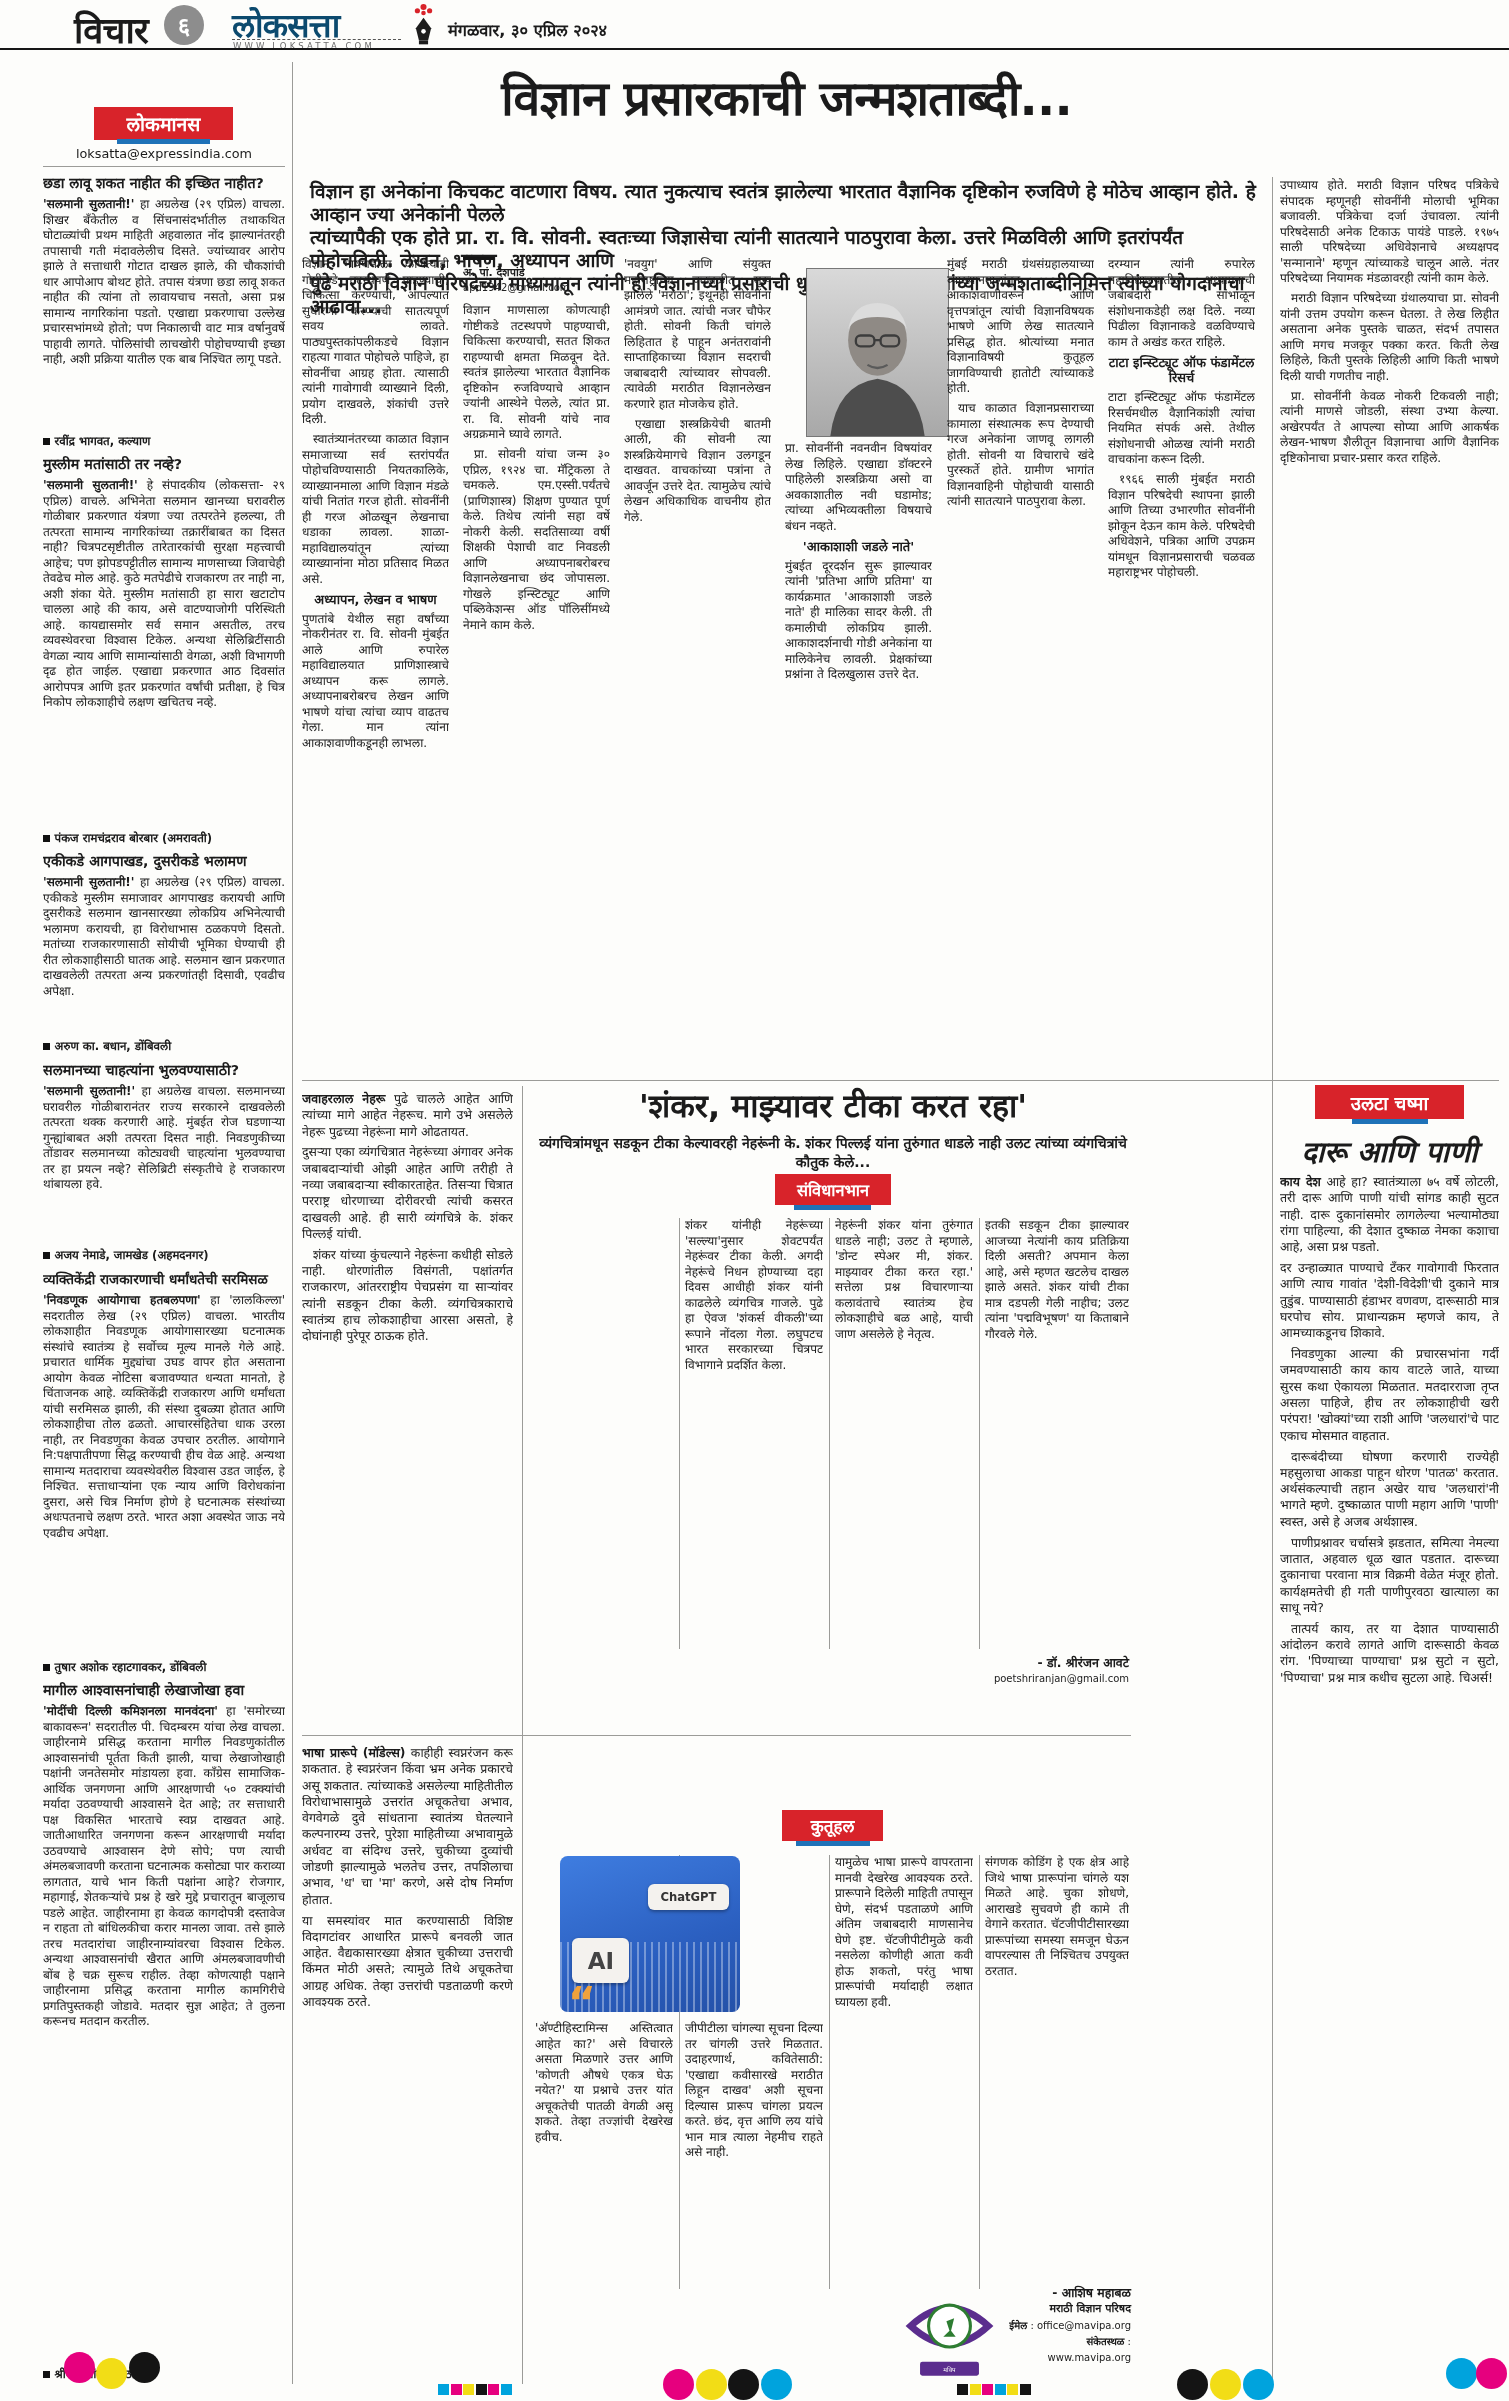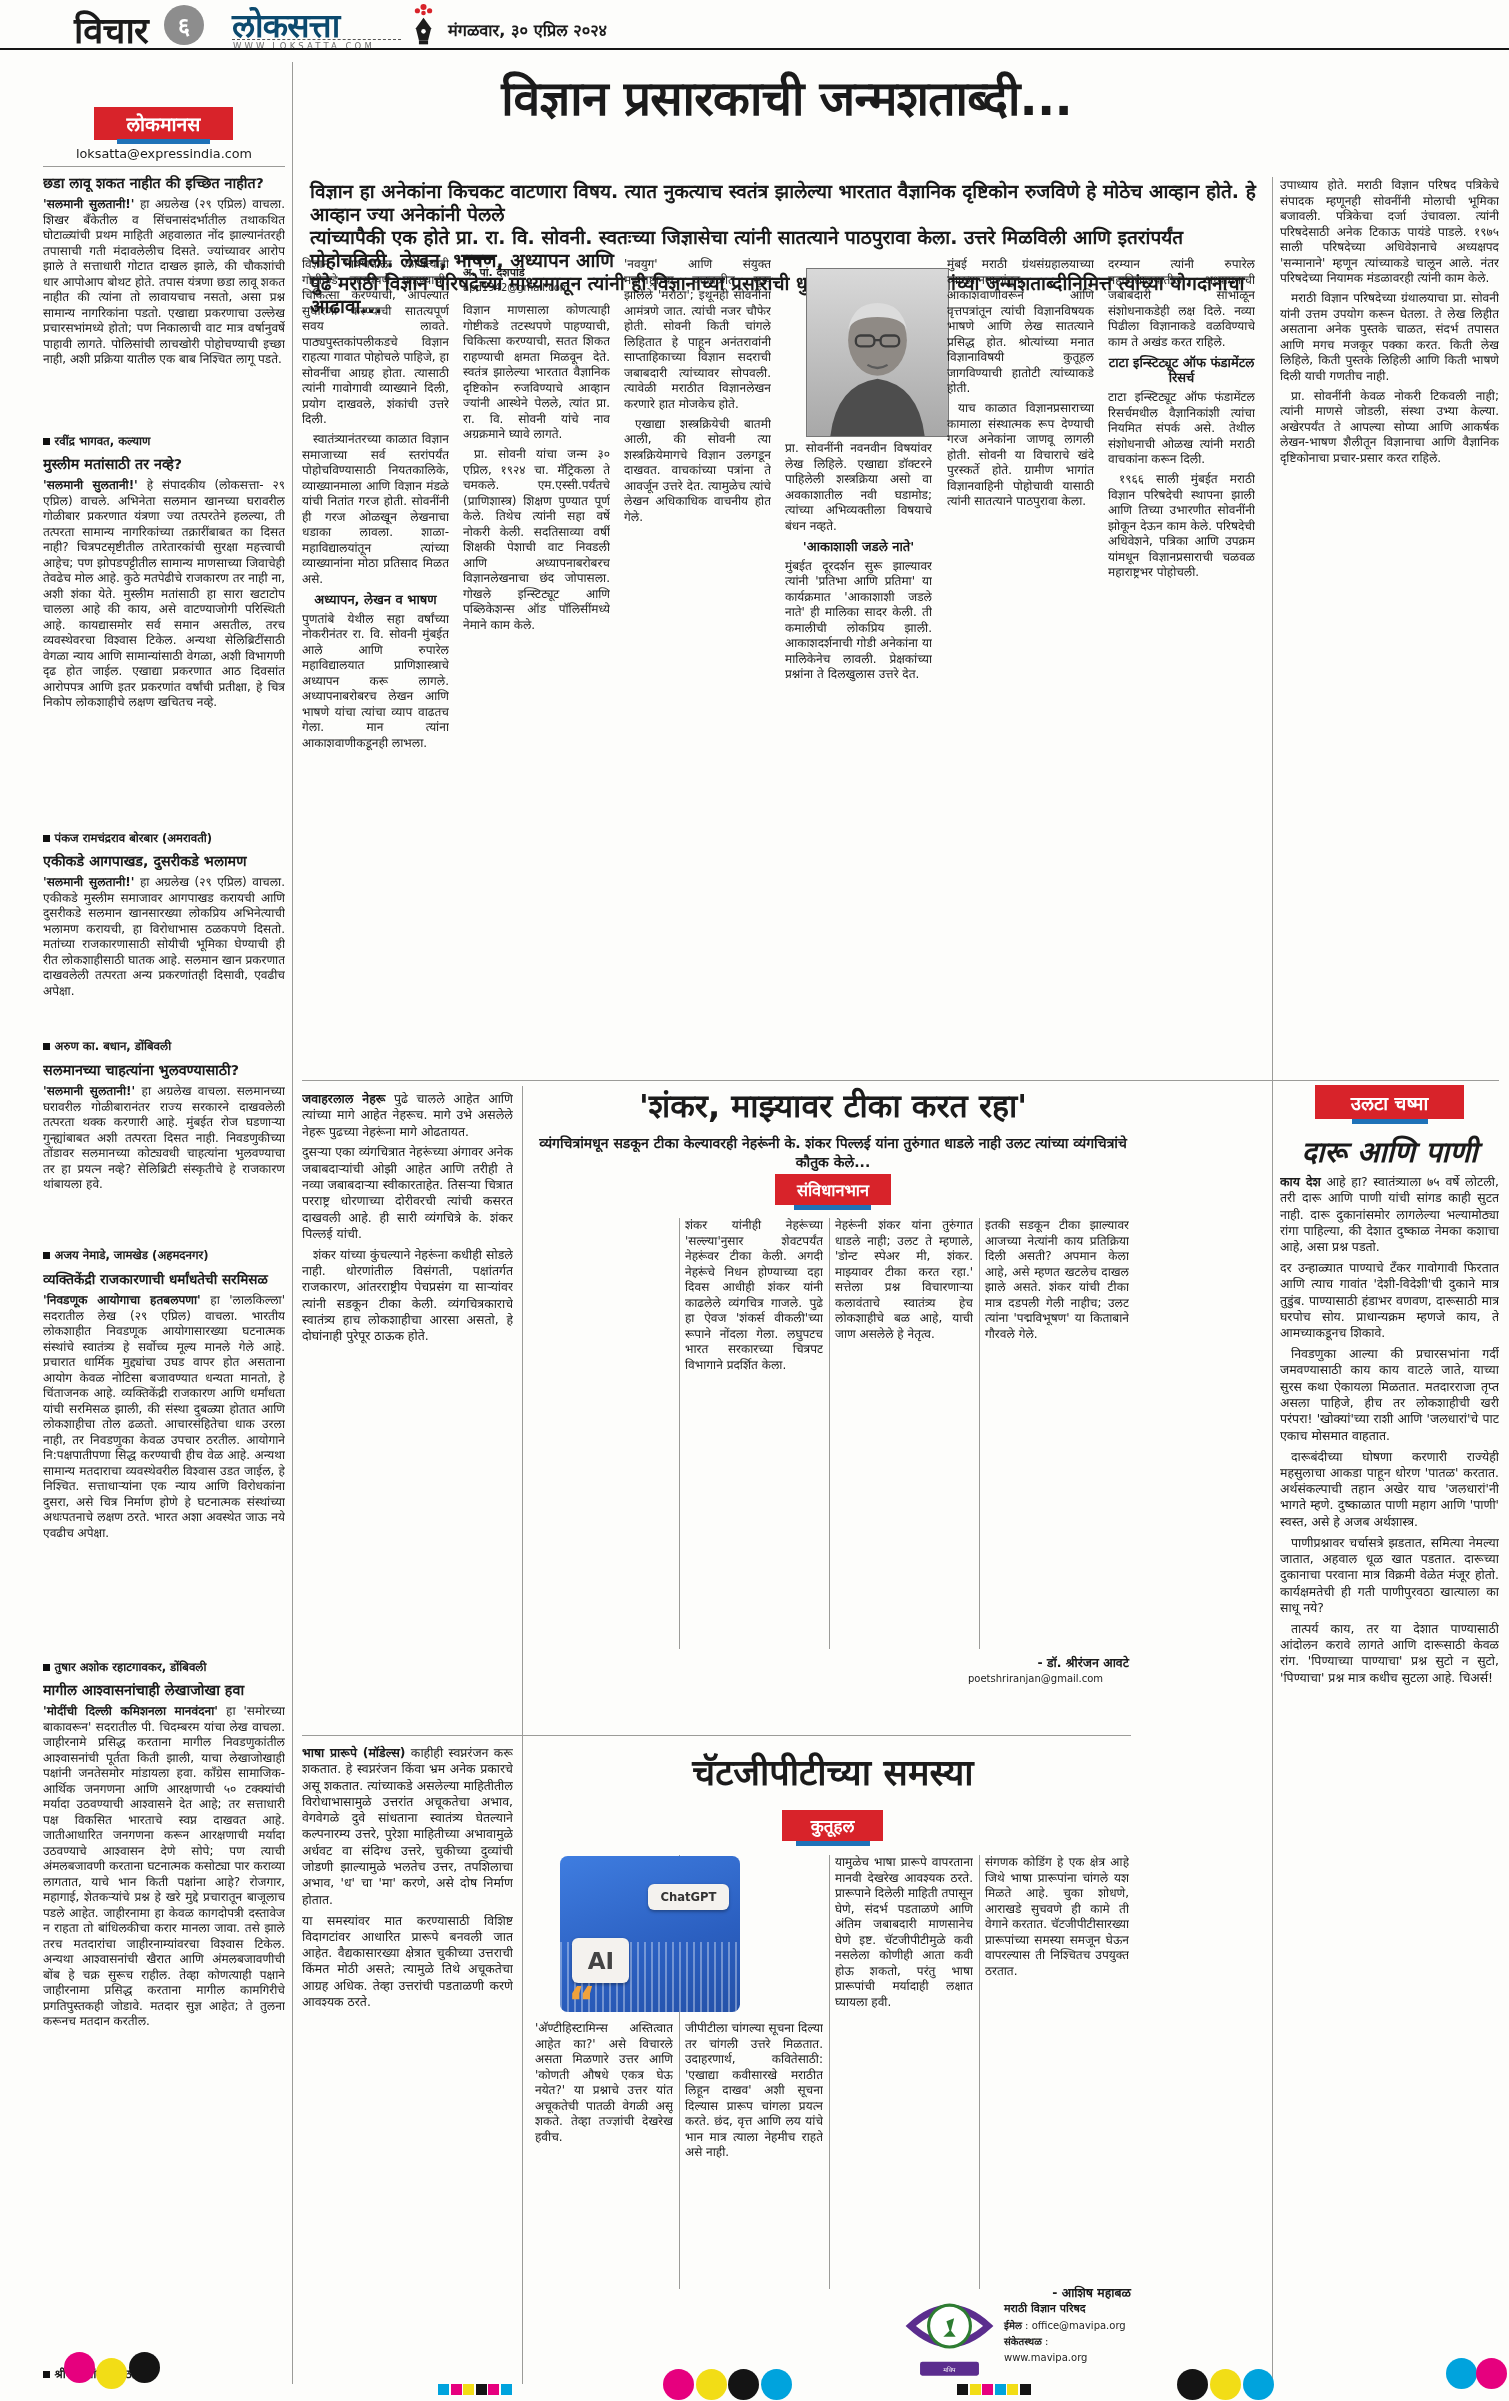--- a/index.html
+++ b/index.html
@@ -37,21 +37,21 @@
   .mainhead{font-size:48px;line-height:54px;font-weight:800;text-align:center;letter-spacing:-0.8px;}
   .lede{font-size:19px;line-height:23px;font-weight:700;text-align:left;}
   .byline-name{font-size:11px;font-weight:800;}
   .byline-mail{font-size:10px;color:#222;}
   .bybar{width:31px;height:3.1px;background:#161616;margin-bottom:4.6px;}
   .h2a{font-size:32px;line-height:37px;font-weight:800;text-align:center;}
   .stand{font-size:14px;line-height:18.6px;font-weight:bold;text-align:center;}
   .h2b{font-size:36px;line-height:42px;font-weight:800;text-align:center;}
   .ultahead{font-size:29px;font-weight:800;font-style:italic;text-align:center;}
   .asign{text-align:right;font-weight:bold;font-size:12.4px;}
-  .aemail{font-size:10px;}
+  .aemail{text-align:right;font-size:10px;}
   .sigblock{line-height:16.3px;}
   
   .photo{position:absolute;border:0.8px solid #777;background:#c7c7c7;}
   
   .illus{position:absolute;border-radius:7.7px;overflow:hidden;
          background:linear-gradient(160deg,#3f7de0,#2b5fc0 60%,#2451a8);}
   .wave{position:absolute;left:0;right:0;bottom:0;top:55%;
         background:repeating-linear-gradient(90deg,rgba(255,255,255,.35) 0 2.3px,rgba(255,255,255,0) 2.3px 7px);}
   .bub{position:absolute;background:#f4f2ee;border-radius:6.2px;color:#333;font-weight:bold;
        display:flex;align-items:center;justify-content:center;box-shadow:0 1.5px 3.1px rgba(0,0,0,.3);}
@@ -266,21 +266,20 @@
     <div class="aemail">poetshriranjan@gmail.com</div>
   </div>
 
   <div class="jcol" style="left:302px;top:1745px;width:211px;height:640px;font-size:12.4px;line-height:16.3px;">
     <p><b class="leadb">भाषा प्रारूपे (मॉडेल्स)</b> <span>काहीही स्वप्नरंजन करू शकतात. हे स्वप्नरंजन किंवा भ्रम अनेक प्रकारचे असू शकतात. त्यांच्याकडे असलेल्या माहितीतील विरोधाभासामुळे उत्तरांत अचूकतेचा अभाव, वेगवेगळे दुवे सांधताना स्वातंत्र्य घेतल्याने कल्पनारम्य उत्तरे, पुरेशा माहितीच्या अभावामुळे अर्धवट वा संदिग्ध उत्तरे, चुकीच्या दुव्यांची जोडणी झाल्यामुळे भलतेच उत्तर, तपशिलाचा अभाव, 'ध' चा 'मा' करणे, असे दोष निर्माण होतात.</span></p>
     <div>
         <p>या समस्यांवर मात करण्यासाठी विशिष्ट विदागटांवर आधारित प्रारूपे बनवली जात आहेत. वैद्यकासारख्या क्षेत्रात चुकीच्या उत्तराची किंमत मोठी असते; त्यामुळे तिथे अचूकतेचा आग्रह अधिक. तेव्हा उत्तरांची पडताळणी करणे आवश्यक ठरते.</p>
       </div>
   </div>
 
-  <h2 class="abs h2b" style="left:535px;top:1752px;width:596px;margin:0;">चॅटजीपीटीच्या समस्या</h2>
   <div class="abs kicker" style="left:782px;top:1810px;width:101px;height:31px;font-size:17px;">
       <span>कुतूहल</span>
     </div>
   <div class="bluebar" style="left:796px;top:1841px;width:74px;height:4.6px;"></div>
 
   <div class="illus" style="left:560px;top:1856px;width:180px;height:156px;">
     <div class="wave"></div>
     <div class="bub" style="right:11px;top:28px;width:81px;height:26px;font-size:11.6px;">
         <span>ChatGPT</span>
       </div>

